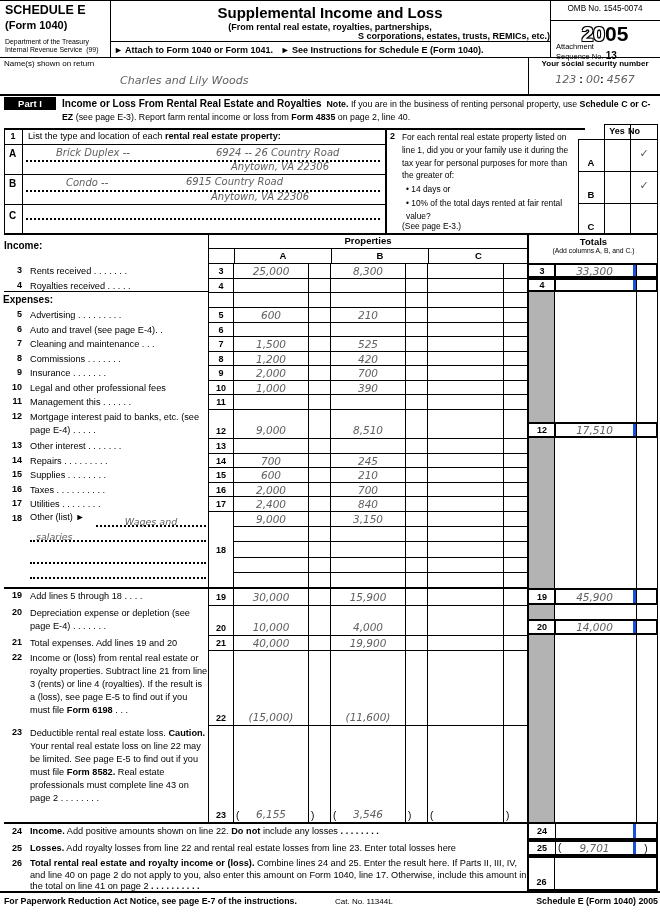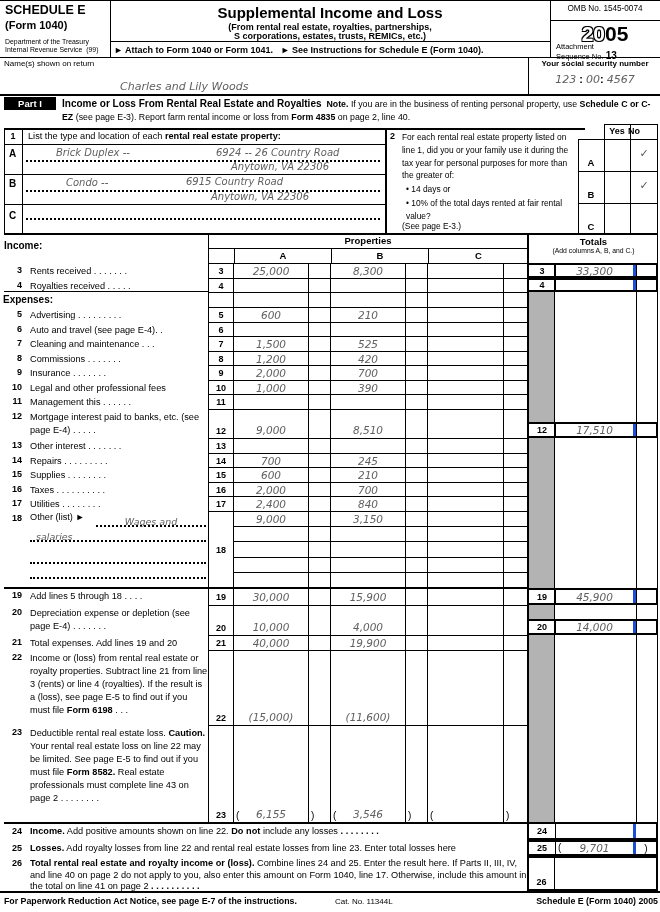--- a/index.html
+++ b/index.html
@@ -40,30 +40,30 @@
   <div class="hl" style="left:528px;top:57px;width:1px;height:38px"></div>
   <div class="hl" style="left:0;top:94px;width:660px;height:2px"></div>
 
   <div class="abs b" style="left:5px;top:3px;font-size:12.5px">SCHEDULE E</div>
   <div class="abs b" style="left:5px;top:19px;font-size:11px">(Form 1040)</div>
   <div class="abs" style="left:5px;top:38px;font-size:6.9px">Department of the Treasury</div>
   <div class="abs" style="left:5px;top:46px;font-size:6.9px"><span>Internal Revenue Service</span>&nbsp;&nbsp;<span>(99)</span></div>
 
   <div class="abs b" style="left:110px;top:4px;width:440px;text-align:center;font-size:15px">Supplemental Income and Loss</div>
   <div class="abs b" style="left:110px;top:22px;width:440px;text-align:center;font-size:9px">(From rental real estate, royalties, partnerships,</div>
-  <div class="abs b" style="left:110px;top:31px;width:440px;text-align:center;font-size:9px">S corporations, estates, trusts, REMICs, etc.)</div>
+  <div class="abs b" style="left:110px;top:31px;width:440px;text-align:right;font-size:9px">S corporations, estates, trusts, REMICs, etc.)</div>
   <div class="abs b" style="left:114px;top:45px;width:436px;font-size:9px"><span>► Attach to Form 1040 or Form 1041.</span>&nbsp;&nbsp;&nbsp;<span>► See Instructions for Schedule E (Form 1040).</span></div>
 
   <div class="abs" style="left:550px;top:4px;width:110px;text-align:center;font-size:8.2px">OMB No. 1545-0074</div>
   <div class="abs" style="left:550px;top:23px;width:110px;text-align:center;font-size:21px;line-height:21px"><span class="ol20">20</span><span class="b">05</span></div>
   <div class="abs" style="left:556px;top:42px;font-size:7.5px">Attachment</div>
   <div class="abs" style="left:556px;top:50px;font-size:7.5px"><span>Sequence No.</span> <span class="b" style="font-size:10px">13</span></div>
 
   <div class="abs" style="left:4px;top:59px;font-size:8px">Name(s) shown on return</div>
-  <div class="abs hand" style="left:120px;top:80px;font-size:11px">Charles and Lily Woods</div>
+  <div class="abs hand" style="left:120px;top:74px;font-size:11px">Charles and Lily Woods</div>
   <div class="abs b" style="left:530px;top:59px;width:130px;text-align:center;font-size:8px">Your social security number</div>
   <div class="abs" style="left:530px;top:73px;width:130px;text-align:center;font-size:11px"><span class="hand">123</span> <span class="b">:</span> <span class="hand">00</span><span class="b">:</span> <span class="hand">4567</span></div>
 
   <div class="abs" style="left:4px;top:97px;width:52px;height:13px;background:#000;color:#fff;font-weight:bold;font-size:9.5px;text-align:center;line-height:13px">Part I</div>
   <div class="abs" style="left:62px;top:97px;width:594px;font-size:8.8px;line-height:13px">
     <span class="b" style="font-size:10px">Income or Loss From Rental Real Estate and Royalties</span>&nbsp;
     <span class="b">Note.</span>
     <span>If you are in the business of renting personal property, use</span>
     <span class="b">Schedule C or C-EZ</span>
     <span>(see page E-3). Report farm rental income or loss from</span>

